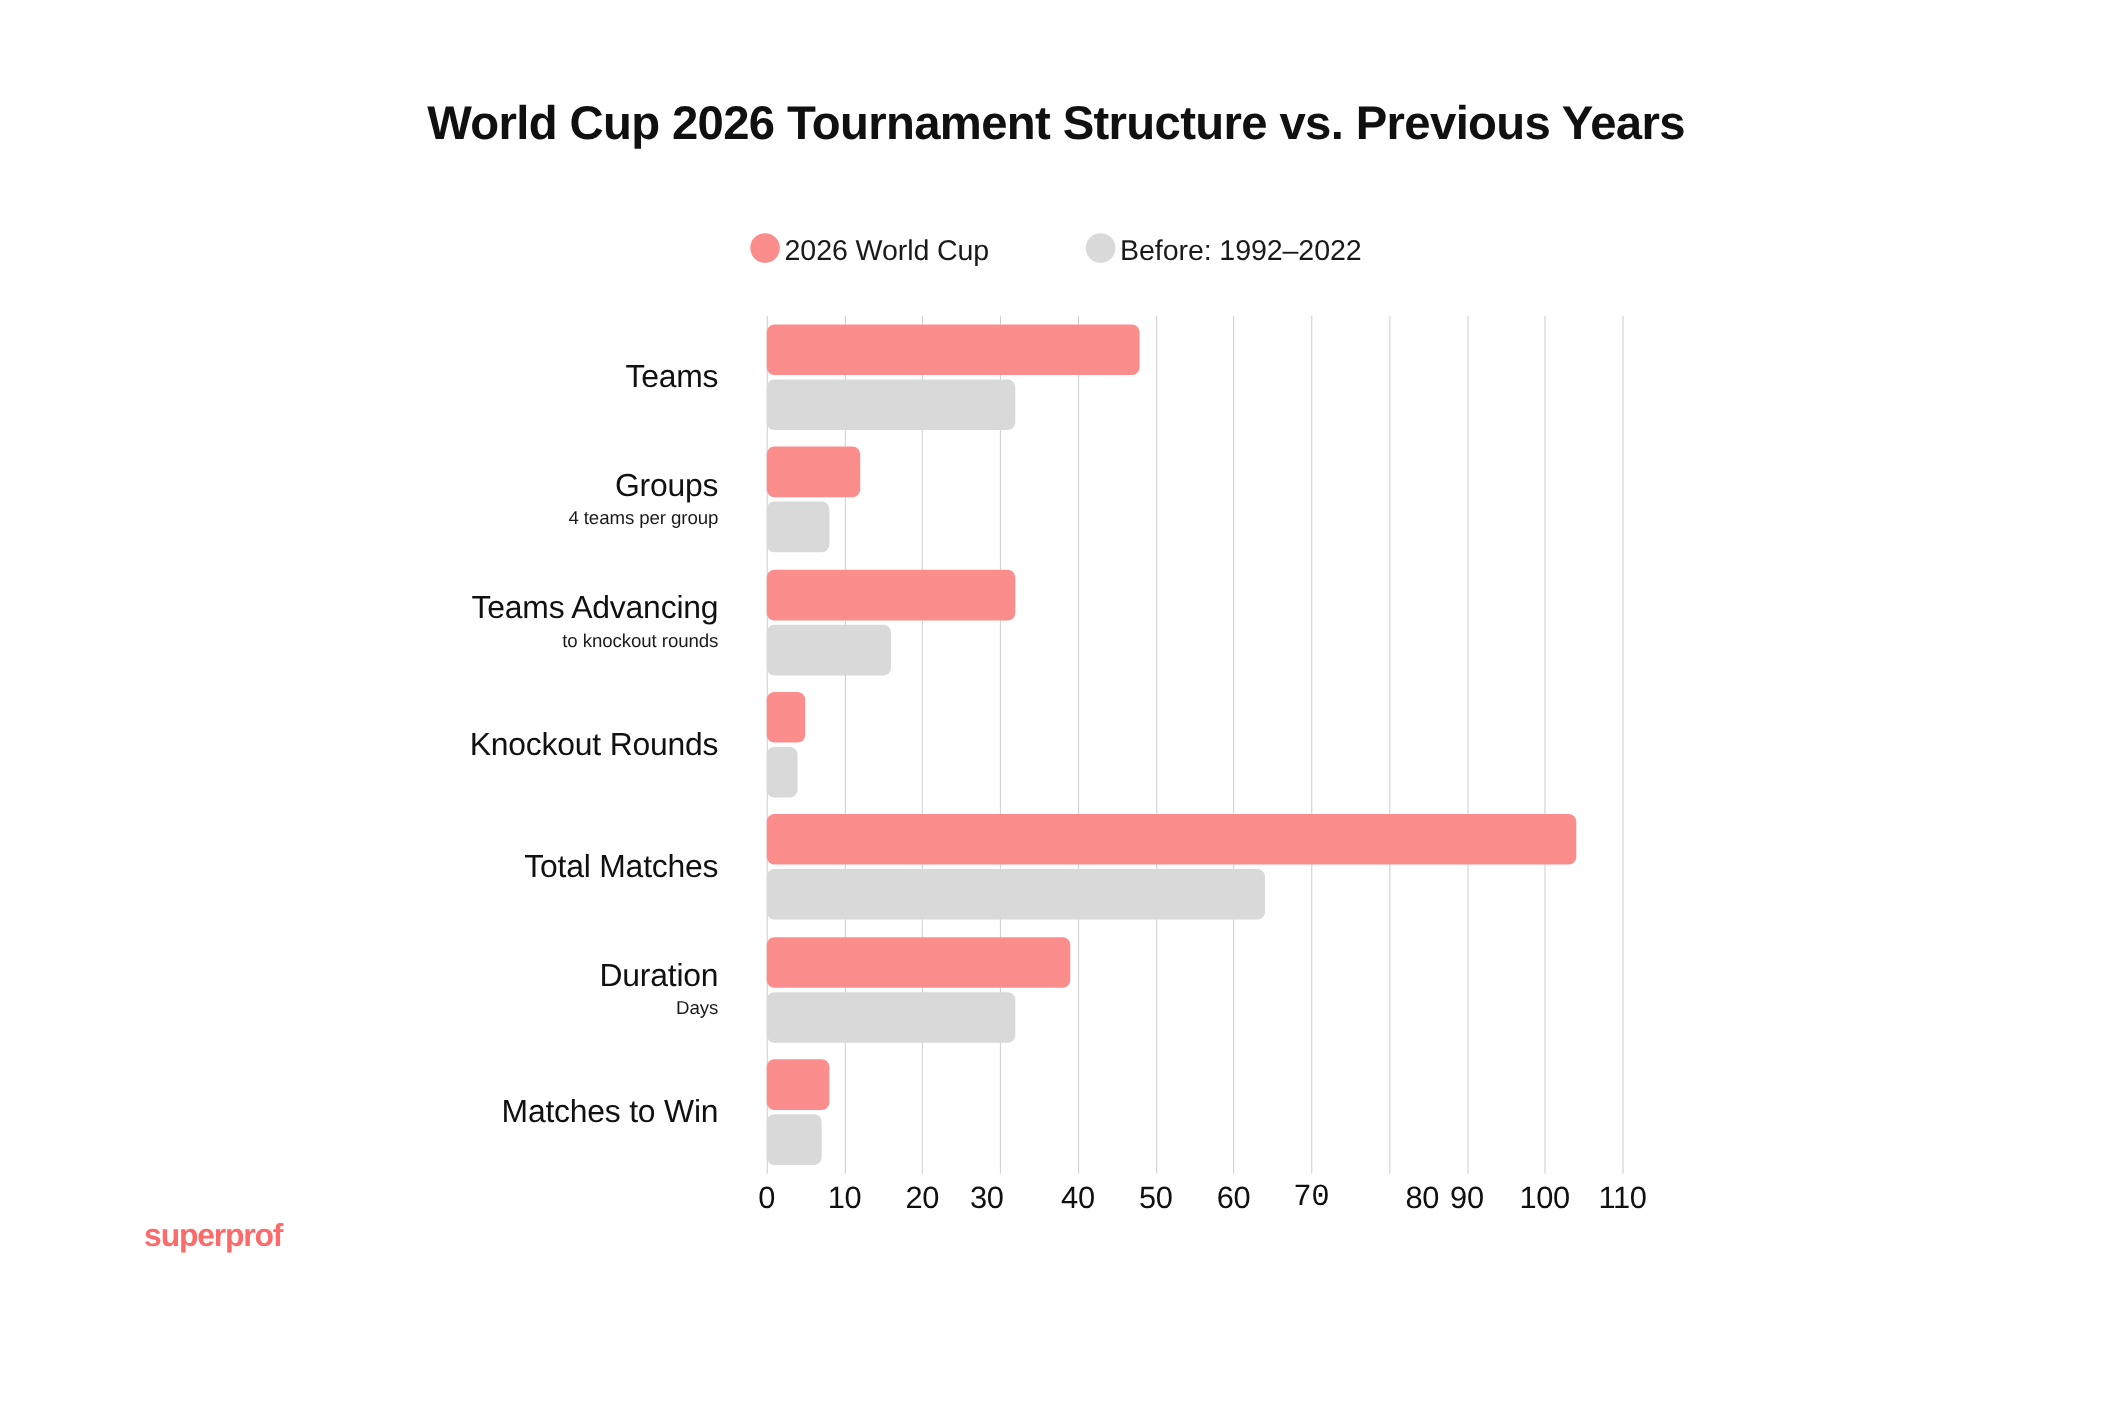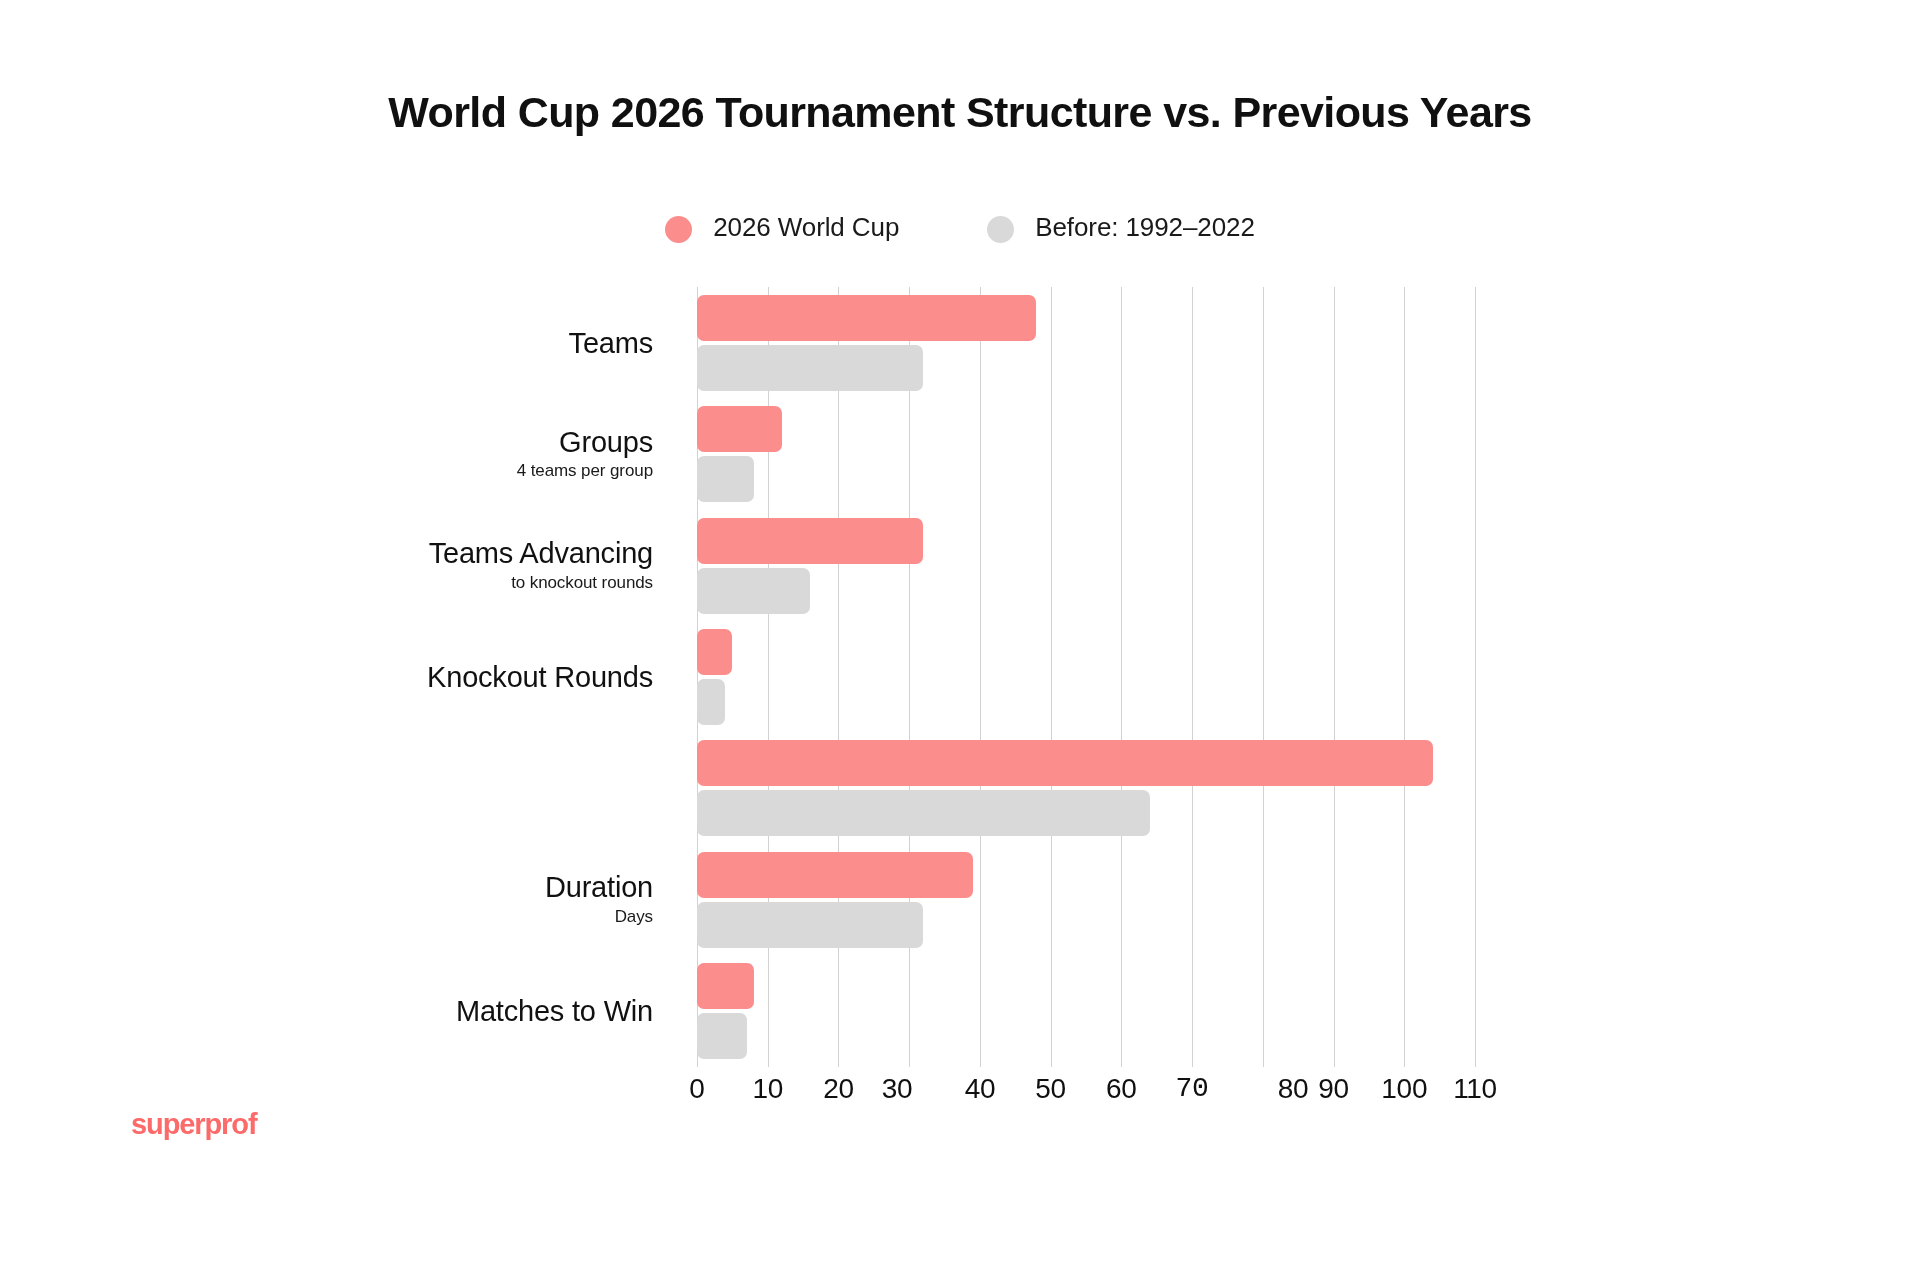--- a/index.html
+++ b/index.html
@@ -37,22 +37,22 @@
     left: 0;
     top: 212px;
     width: 1920px;
     display: flex;
     justify-content: center;
     align-items: center;
     gap: 88px;
   }
   .legend-item {
     display: flex;
-    align-items: flex-end;
-    gap: 21px;
+    align-items: flex-start;
+    gap: 4px;
   }
   .legend-swatch {
     width: 27px;
     height: 27px;
     border-radius: 50%;
     flex: 0 0 auto;
   }
   .legend-label {
     font-size: 26px;
     color: #1a1a1a;
@@ -232,20 +232,23 @@
         <div class="ylabel-main">Groups</div>
         <div class="ylabel-sub">4 teams per group</div>
       </div>
       <div class="ylabel" style="top: 375px;">
         <div class="ylabel-main">Knockout Rounds</div>
       </div>
       <div class="ylabel" style="top: 251.071px;">
         <div class="ylabel-main">Teams Advancing</div>
         <div class="ylabel-sub">to knockout rounds</div>
       </div>
+      <div class="ylabel" style="top: 486.429px;">
+        <div class="ylabel-main">Total Matches</div>
+      </div>
       <div class="ylabel" style="top: 585.357px;">
         <div class="ylabel-main">Duration</div>
         <div class="ylabel-sub">Days</div>
       </div>
       <div class="ylabel" style="top: 709.286px;">
         <div class="ylabel-main">Matches to Win</div>
       </div>
     </div>
 
   <div id="xaxis">

